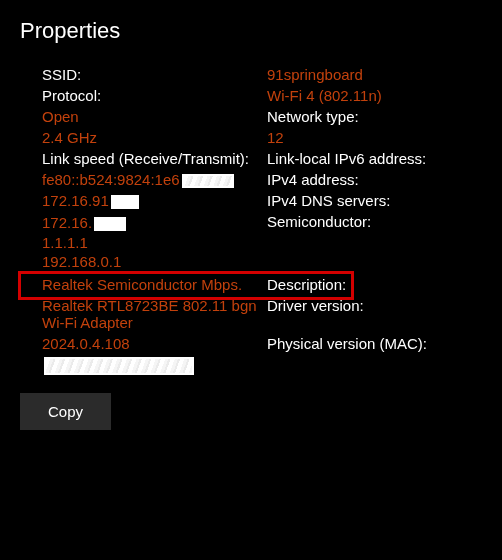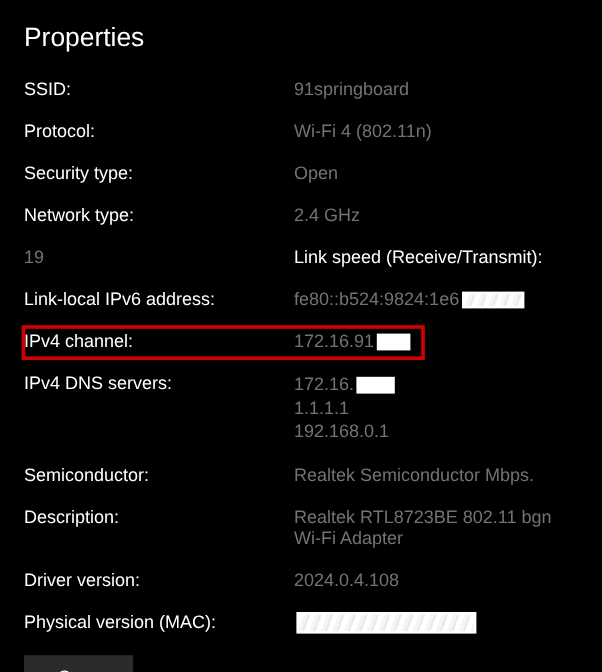--- a/index.html
+++ b/index.html
@@ -18,28 +18,29 @@
     }
     .title {
       font-size: 22px;
       font-weight: 400;
       margin-bottom: 22px;
       color: #fff;
     }
     .props {
       display: grid;
       grid-template-columns: 225px 1fr;
-      row-gap: 18px;
+      row-gap: 4px;
+      margin-left: 22px;
     }
     .lbl {
       color: #fff;
       white-space: nowrap;
     }
     .val {
-      color: #737373;
+      color: #c2410c;
       word-break: break-word;
     }
     .highlight-box {
       position: absolute;
       border: 3px solid #d40000;
       pointer-events: none;
     }
     .wrap {
       position: relative;
     }
@@ -82,36 +83,35 @@
   <div class="title">Properties</div>
 
   <div class="props">
 
     <div class="lbl">SSID:</div>
     <div class="val">91springboard</div>
 
     <div class="lbl">Protocol:</div>
     <div class="val">Wi-Fi 4 (802.11n)</div>
 
-    <div class="lbl">Security type:</div>
     <div class="val">Open</div>
 
     <div class="lbl">Network type:</div>
     <div class="val">2.4 GHz</div>
 
-    <div class="val">19</div>
+    <div class="val">12</div>
 
     <div class="lbl">Link speed (Receive/Transmit):</div>
 
     <div class="lbl">Link-local IPv6 address:</div>
     <div class="val">
       <span>fe80::b524:9824:1e6</span><span class="redact scribble" style="width:52px"></span>
     </div>
 
-    <div class="lbl">IPv4 channel:</div>
+    <div class="lbl">IPv4 address:</div>
     <div class="val">
       <span>172.16.91</span><span class="redact" style="width:28px"></span>
     </div>
 
     <div class="lbl">IPv4 DNS servers:</div>
     <div class="val dns-list">
       <div><span>172.16.</span><span class="redact" style="width:32px"></span></div>
       <div>1.1.1.1</div>
       <div>192.168.0.1</div>
     </div>

